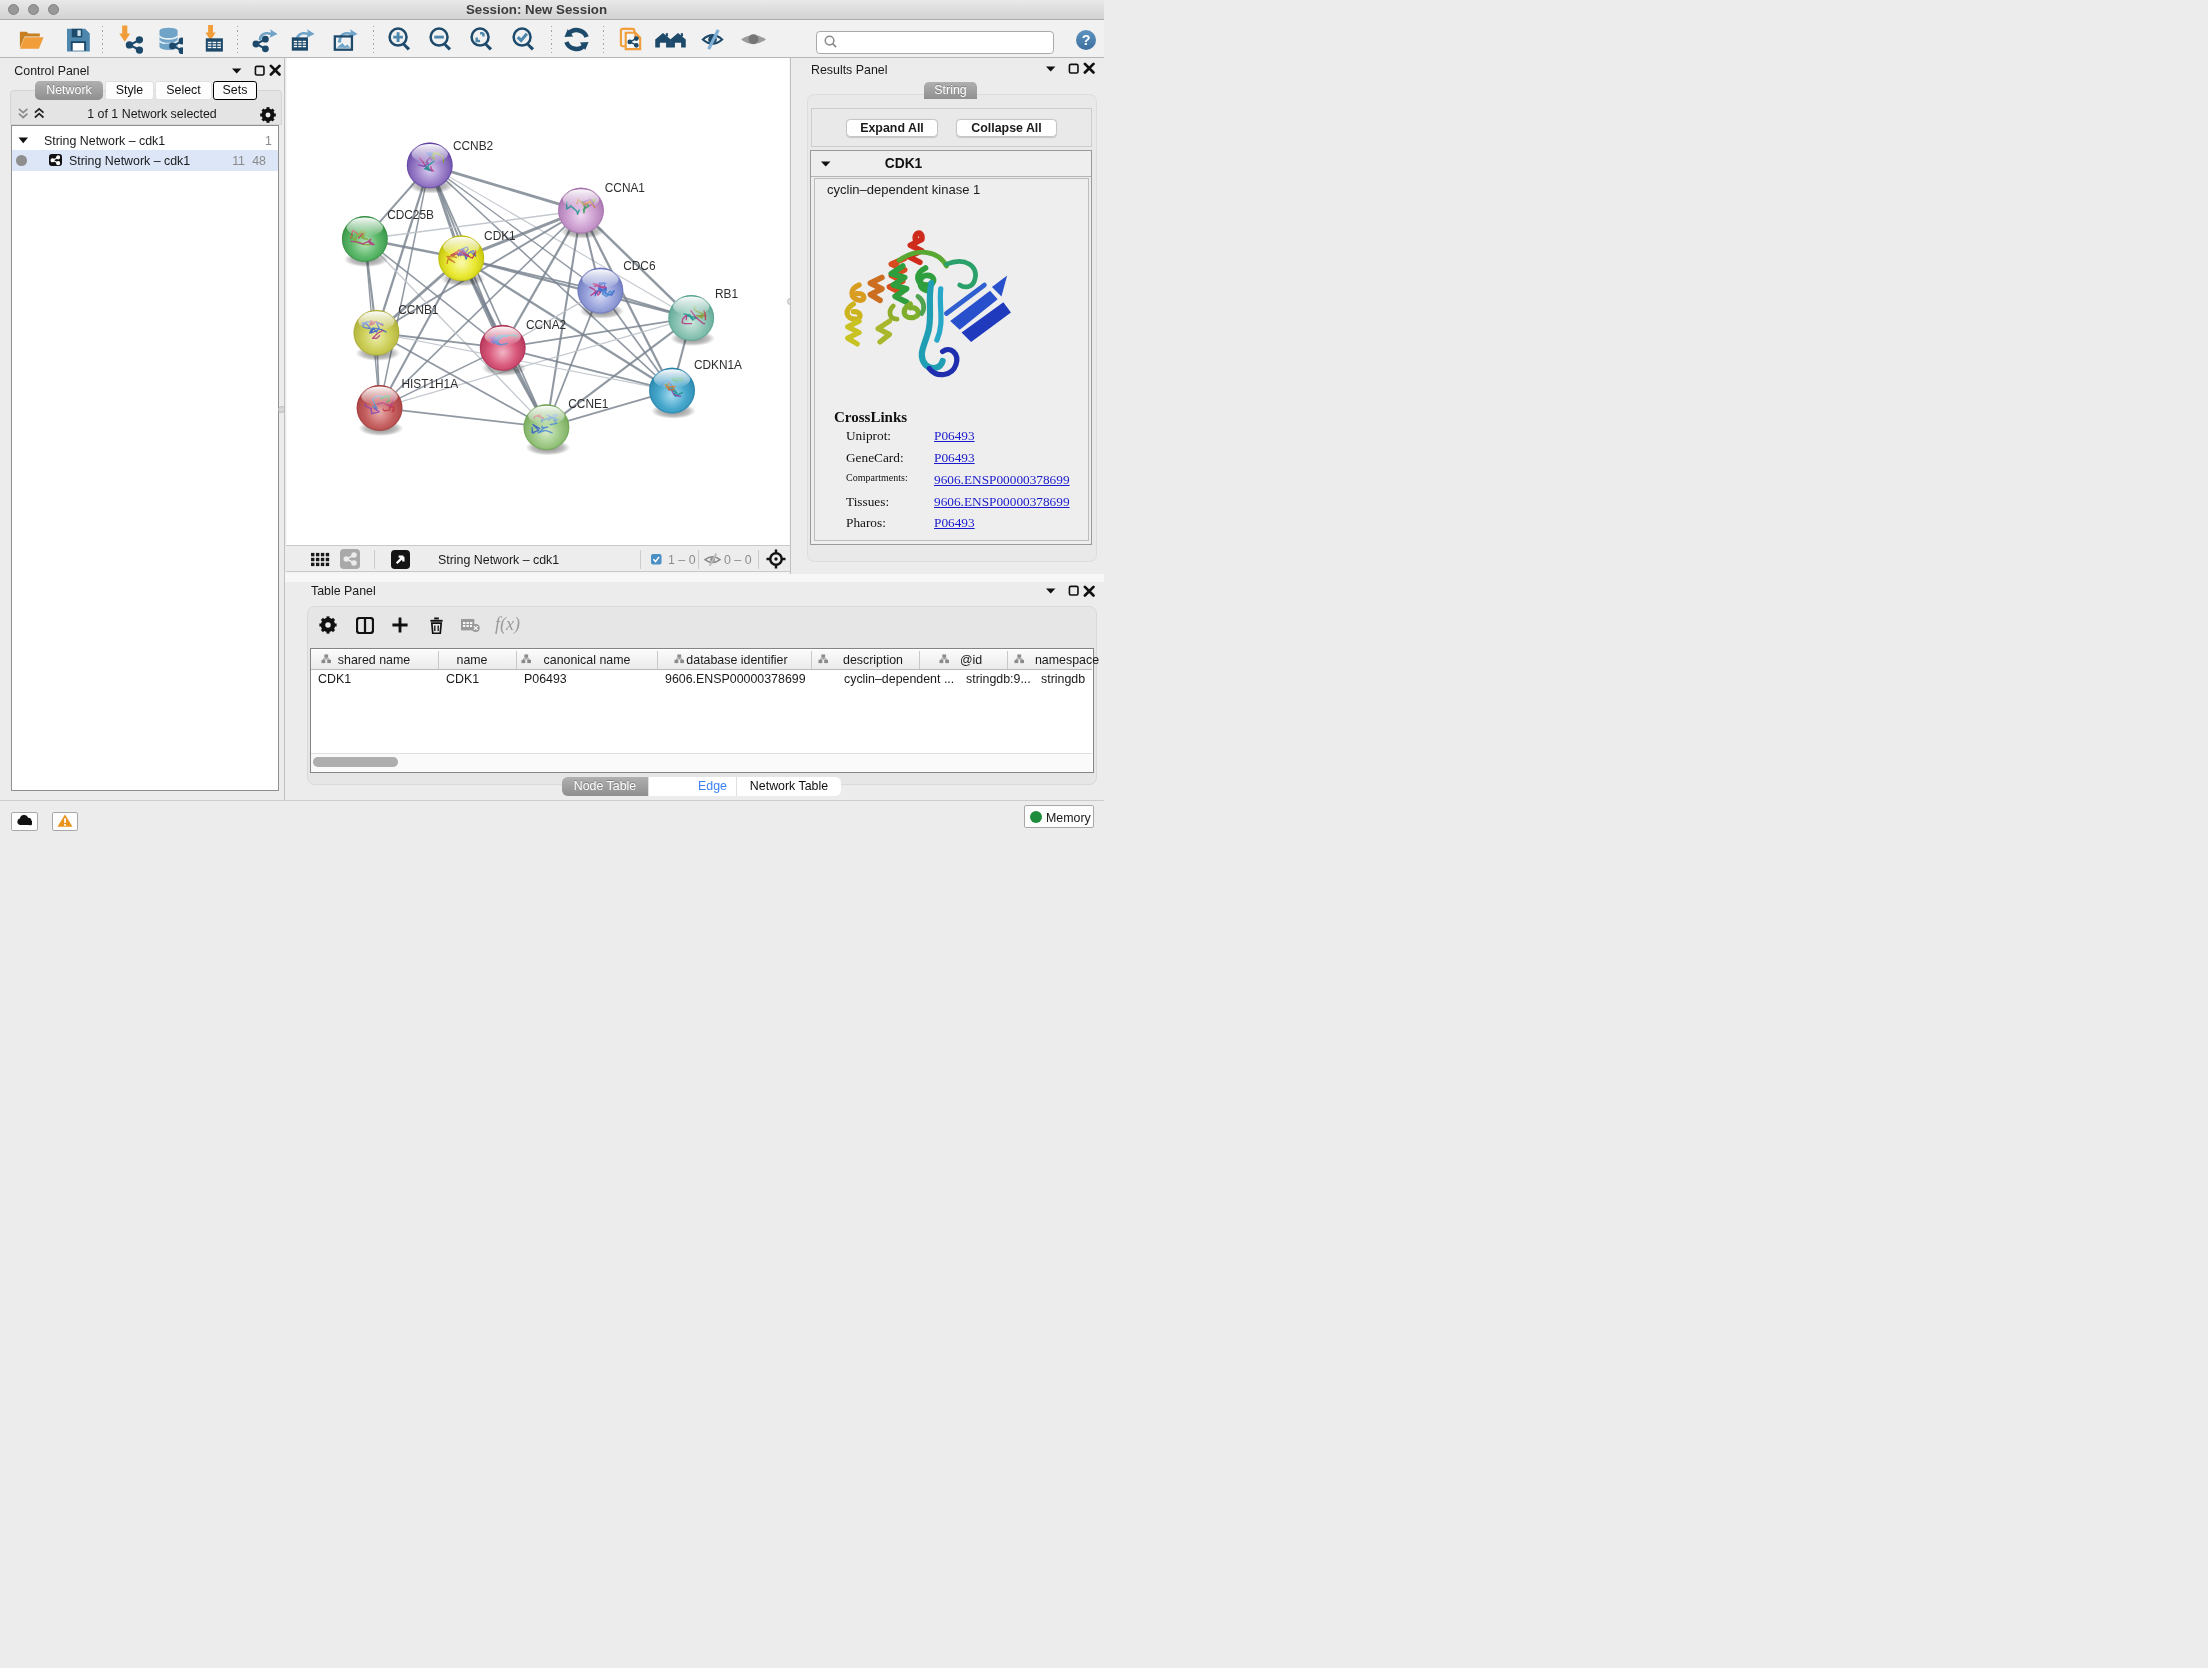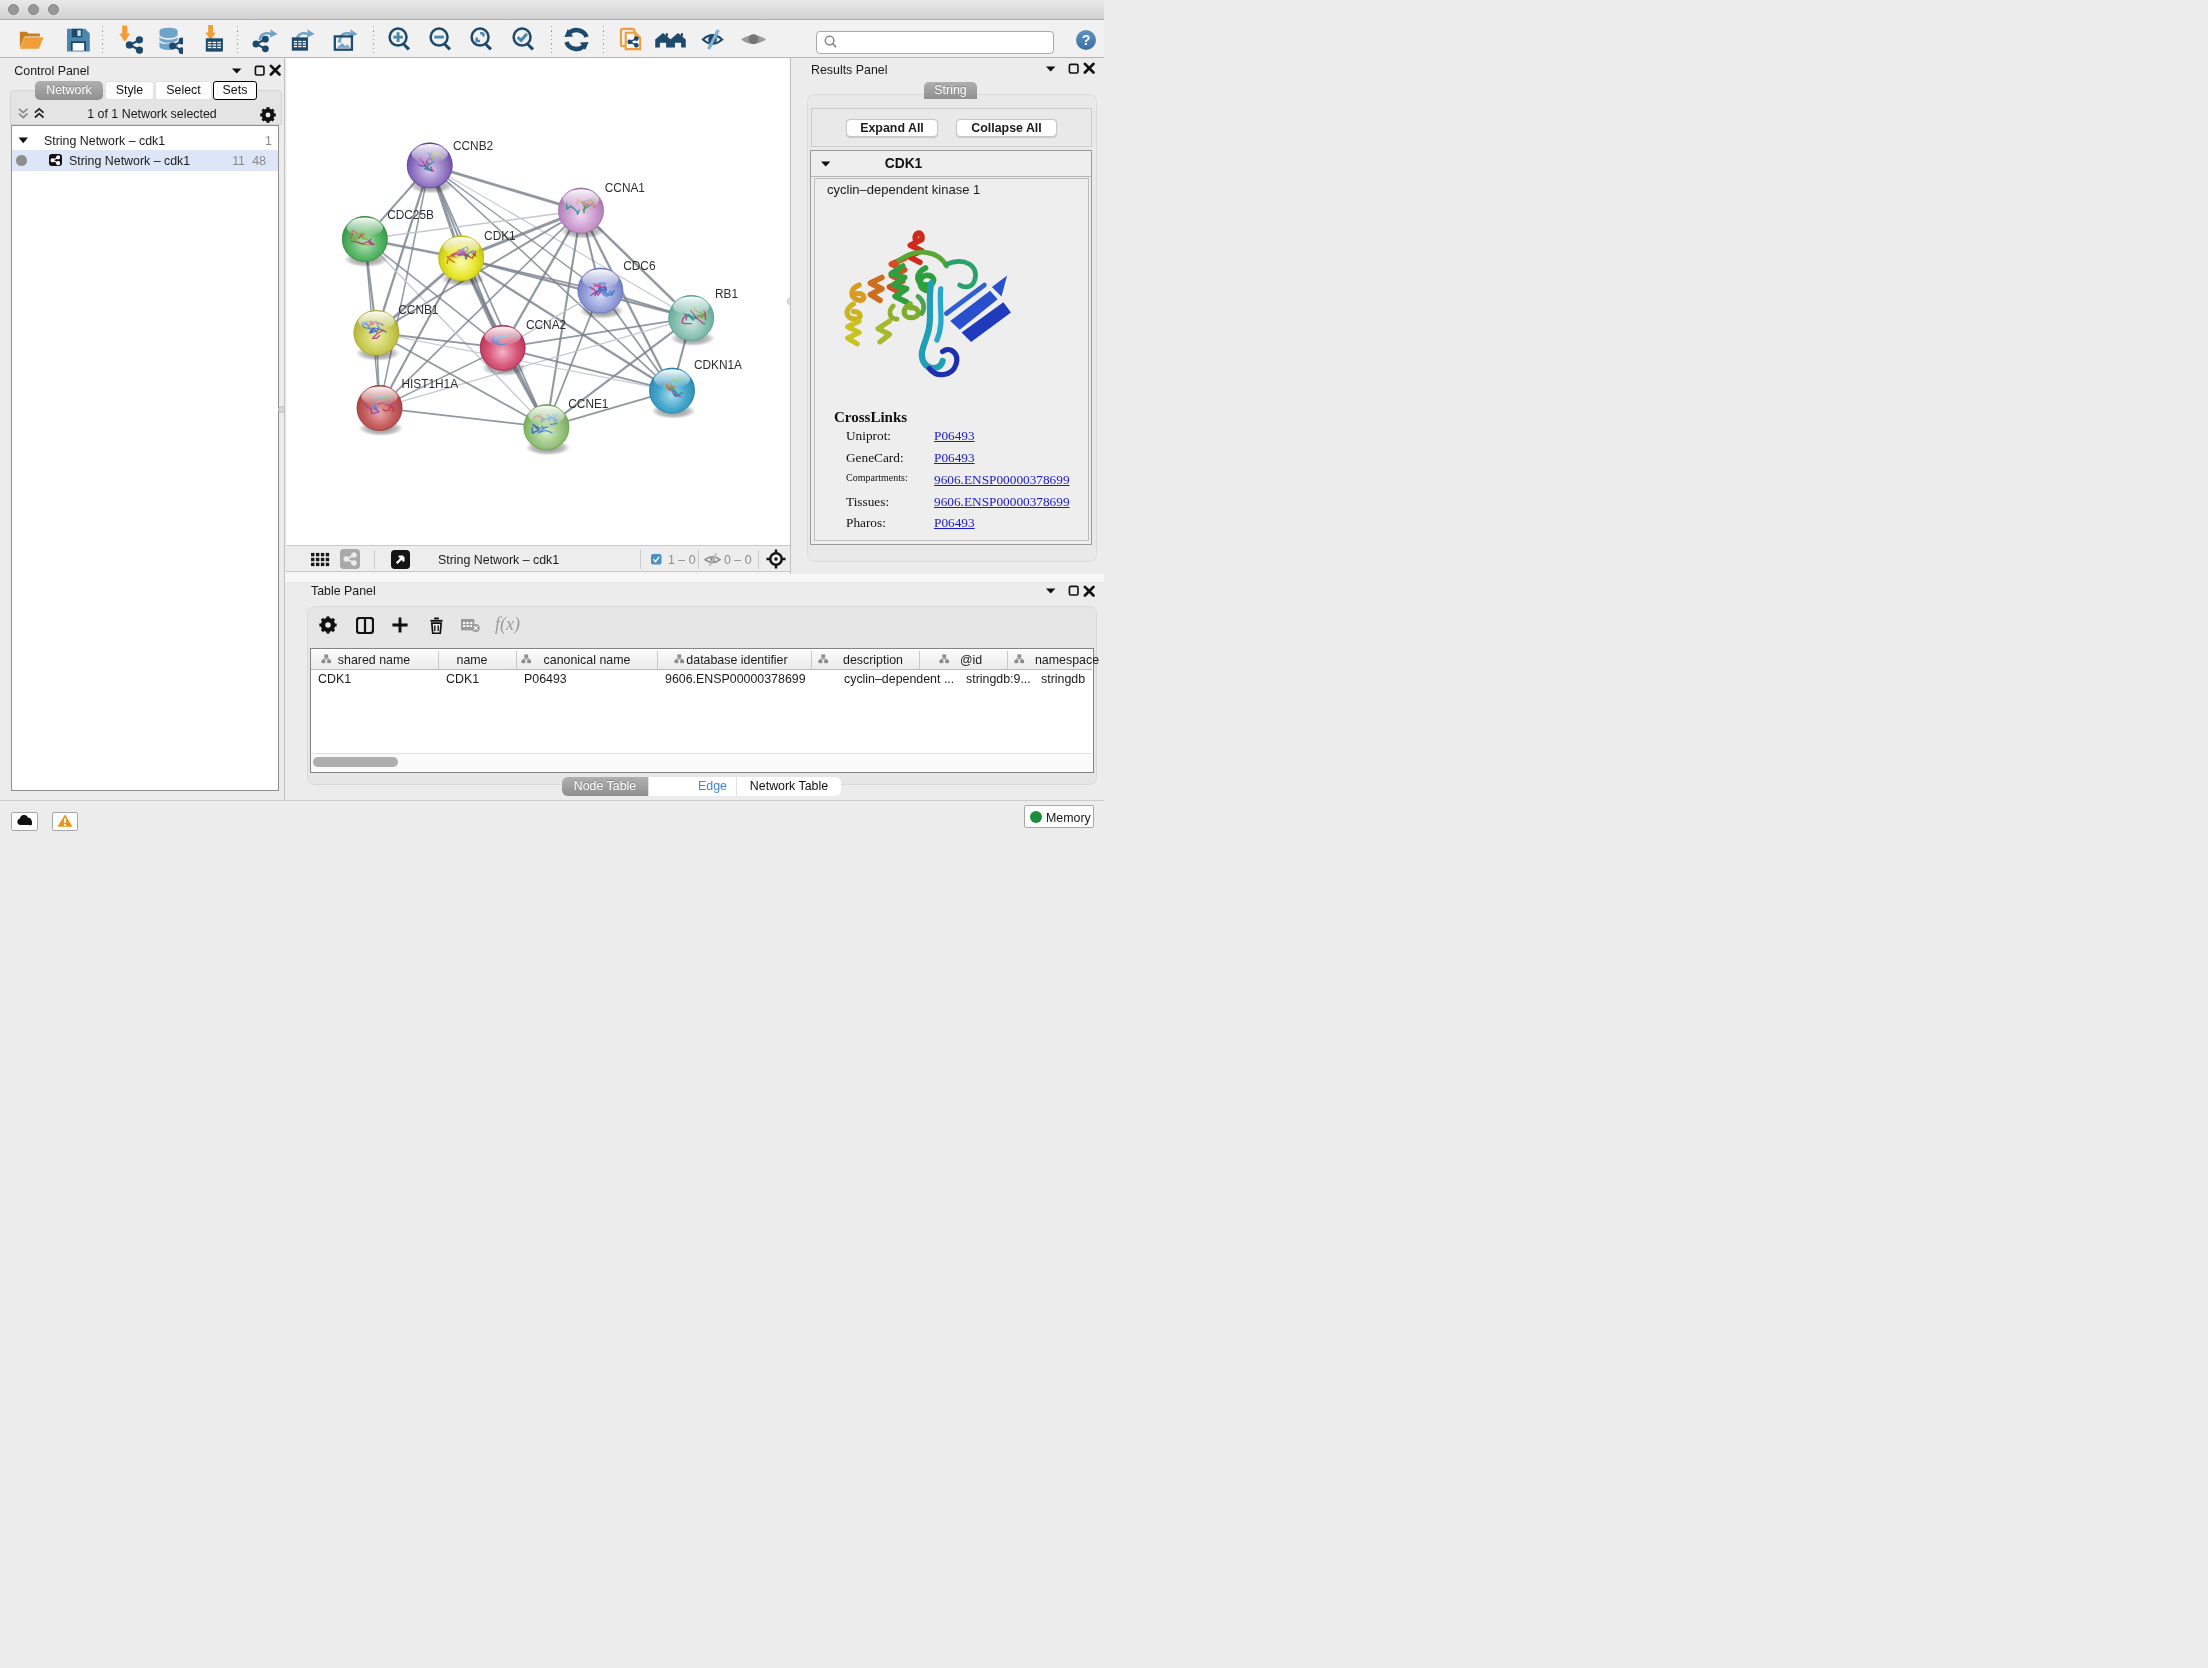--- a/index.html
+++ b/index.html
@@ -7,20 +7,21 @@
 .abs { position:absolute; }
 svg { display:block; }
 .t13 { font-size:12.4px; color:#1a1a1a; }
 </style></head>
 <body>
 
 <div class="abs" style="left:0;top:0;width:1104px;height:20px;background:linear-gradient(#e9e9e9,#d2d2d2);border-bottom:1px solid #ababab;">
  <div class="abs" style="left:7.6px;top:4.3px;width:11px;height:11px;border-radius:50%;background:#989899;border:0.5px solid #828284;"></div>
  <div class="abs" style="left:27.6px;top:4.3px;width:11px;height:11px;border-radius:50%;background:#989899;border:0.5px solid #828284;"></div>
  <div class="abs" style="left:48px;top:4.3px;width:11px;height:11px;border-radius:50%;background:#989899;border:0.5px solid #828284;"></div>
+ <div class="abs" style="left:0;top:1.9px;width:1073px;text-align:center;font-size:13.3px;font-weight:bold;color:#3c3c3c;">Session: New Session</div>
 </div>
 
 <div class="abs" style="left:0;top:20px;width:1104px;height:38px;background:#f1f1f1;border-bottom:1px solid #b6b6b6;"></div>
 <svg class="abs" style="left:16.6px;top:25px" width="29.5" height="28.5" viewBox="0 0 31 30">
     <path d="M3 7 L3 24 L8 12 L24 12 L24 9 L12 9 L10 7 Z" fill="#c87f1f"></path>
     <path d="M8 13 L28 13 L23 25 L3 25 Z" fill="#f09d3a"></path>
   </svg>
 <svg class="abs" style="left:63px;top:25px" width="27" height="28.5" viewBox="0 0 28 30">
     <path d="M4 4 h19 l5 5 v19 h-24 z" fill="#4e87ad"></path>
     <rect x="9" y="4" width="11" height="9" fill="#1d4a6b"></rect>

